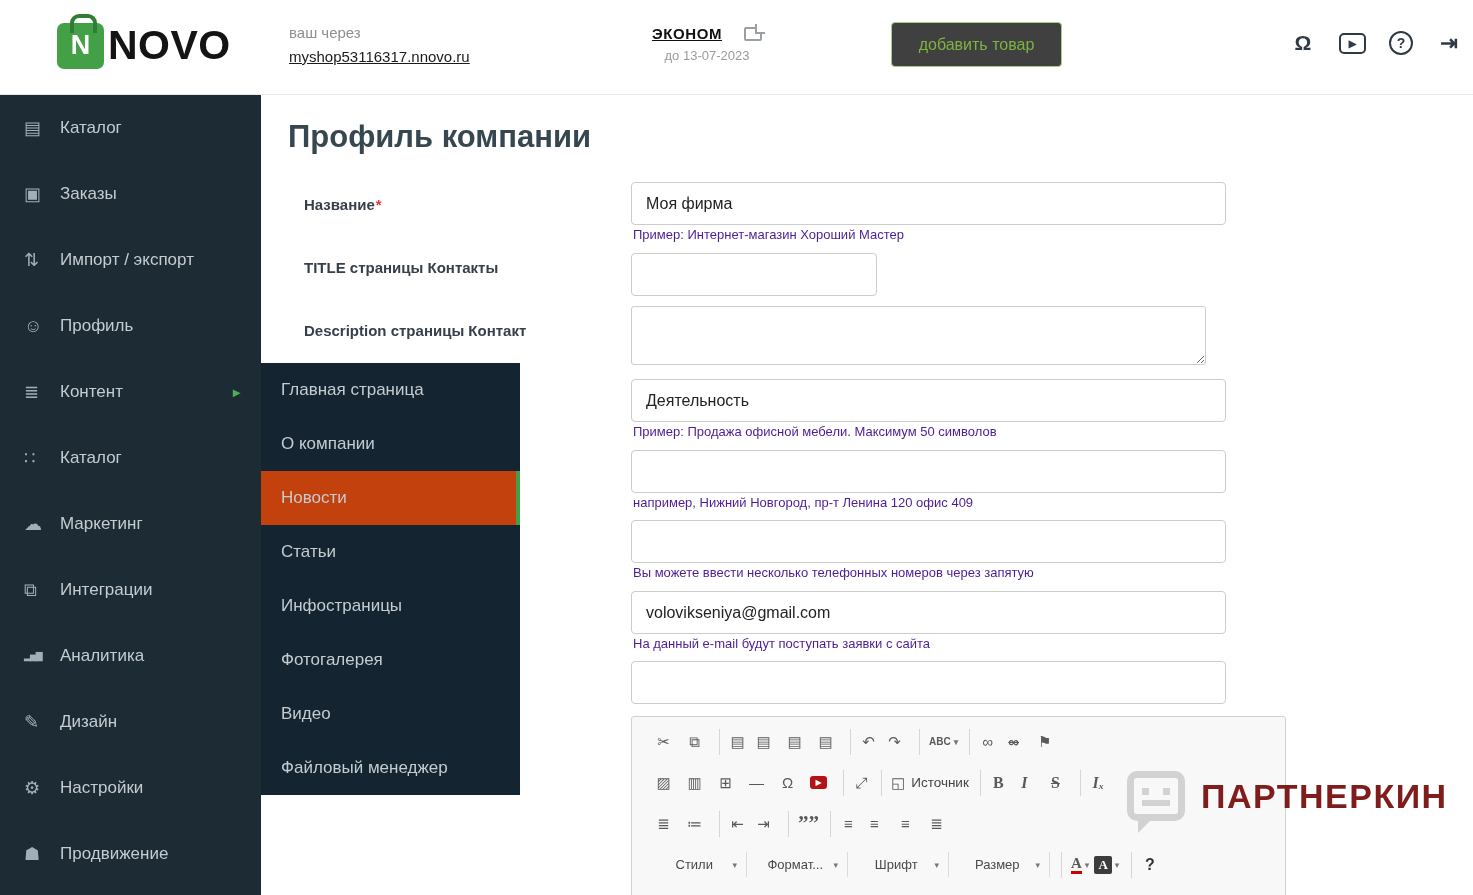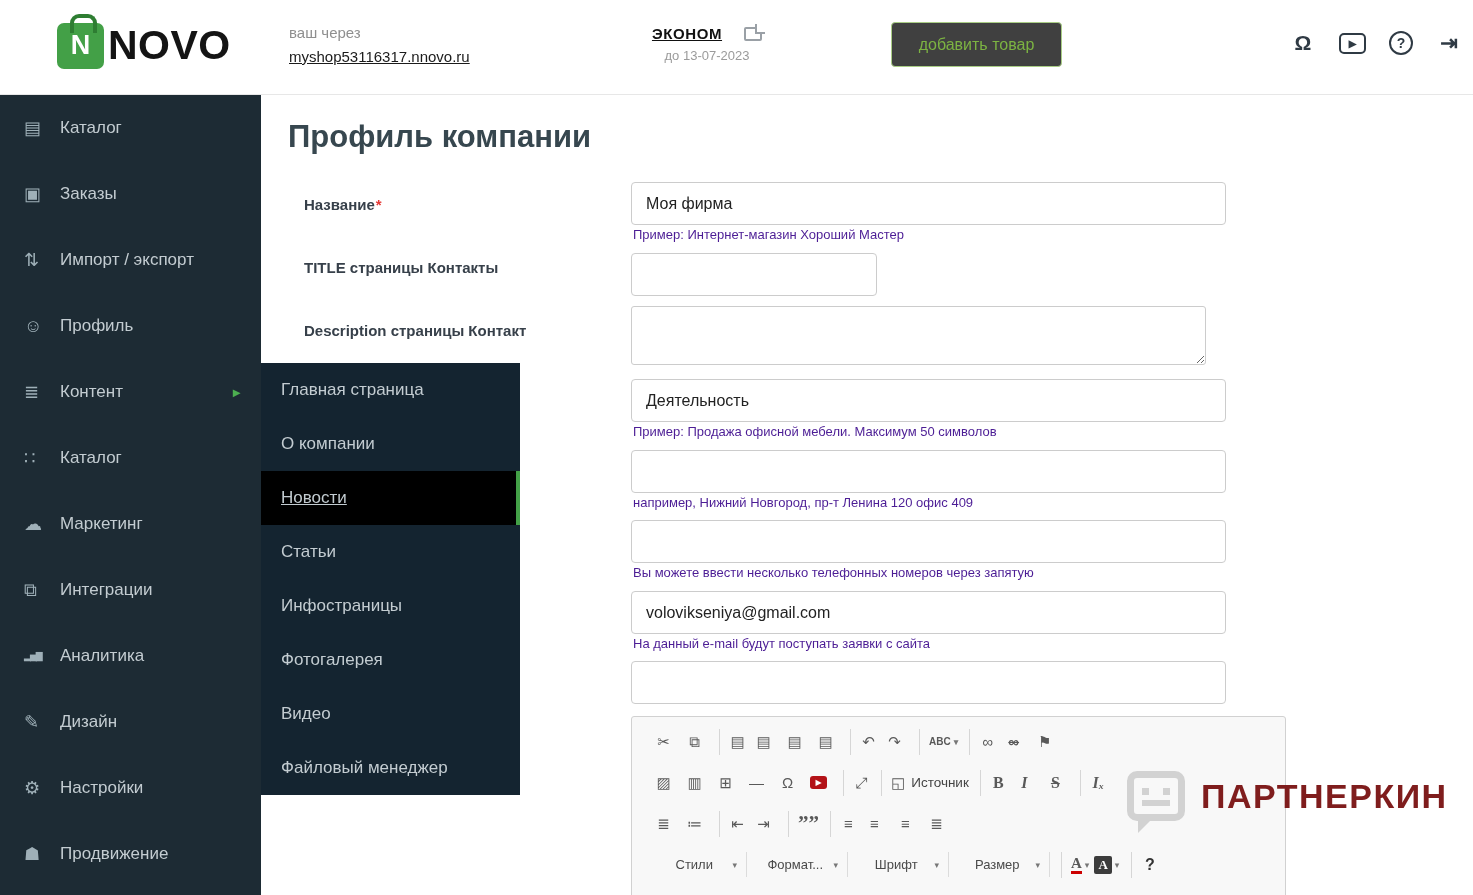--- a/index.html
+++ b/index.html
@@ -48,21 +48,21 @@
   .side-icon { width:36px; flex:none; font-size:18px; color:#9fb0b8; }
   .side-icon.small { font-size:9px; letter-spacing:-1px; }
   .side-label { white-space:nowrap; }
   .side-caret { margin-left:auto; color:#4caf50; font-size:13px; }
   .side-caret:empty { display:none; }
 
   
   .submenu { position:absolute; left:261px; top:363px; width:259px; background:#142430; z-index:25; }
   .sub-item { height:54px; display:flex; align-items:center; padding:0 20px; position:relative;
               color:#c3ccd1; font-size:17px; cursor:pointer; white-space:nowrap; }
-  .sub-item.active { background:#000000;text-decoration:underline; }
+  .sub-item.active { background:#c2410c; }
   .sub-item.active::after { content:""; position:absolute; right:0; top:0; bottom:0; width:4px; background:#43a047; }
 
   
   .main { position:absolute; left:261px; top:95px; right:0; bottom:0; background:#fff; overflow:hidden; z-index:10; }
   .page-title { position:absolute; left:27px; top:24px; font-size:31px; font-weight:700; color:#37474f; }
 
   .f-label { position:absolute; left:43px; font-size:15px; font-weight:700; color:#37404a; white-space:nowrap; }
   .req { color:#e53935; margin-left:1px; }
   .lbl-name { top:101px; } .lbl-title { top:164px; } .lbl-desc { top:227px; }
 

